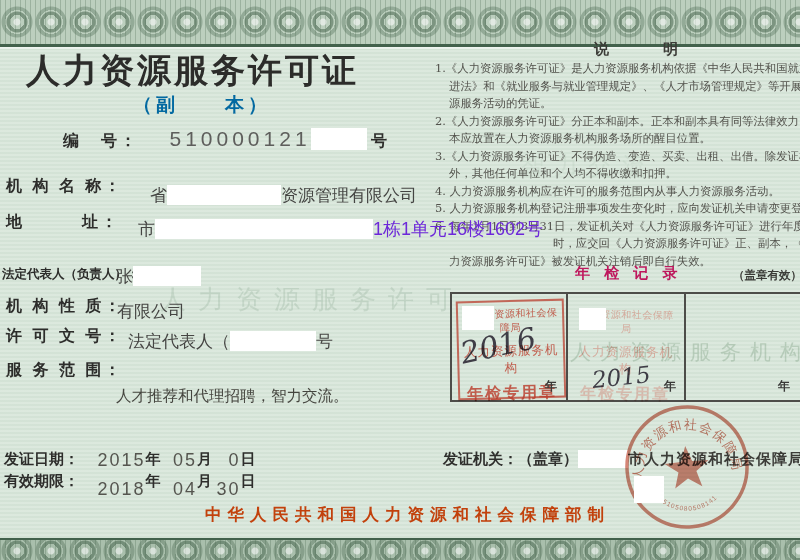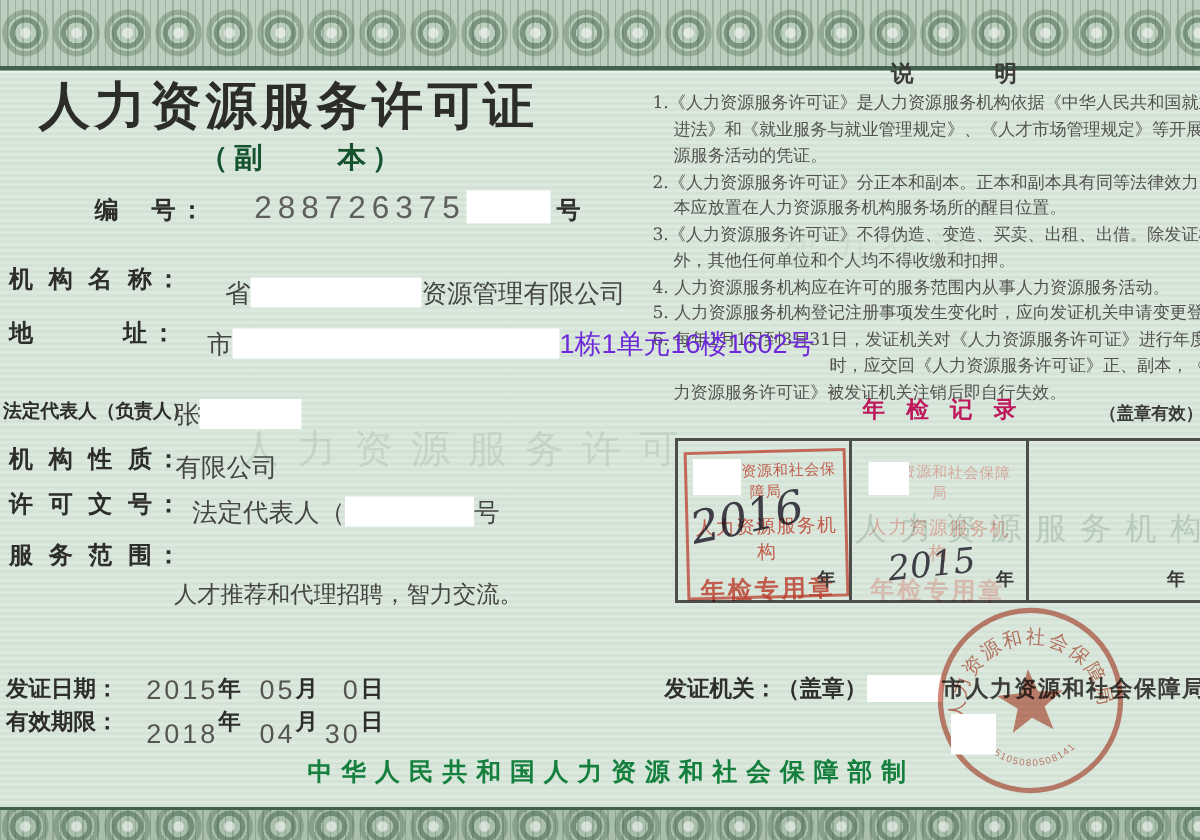--- a/index.html
+++ b/index.html
@@ -21,42 +21,42 @@
   .band-top{top:0;height:44px;border-bottom:3px solid #42614c;box-shadow:0 2px 0 rgba(255,255,255,.5);}
   .band-bottom{top:538px;height:22px;border-top:2px solid #42614c;background-color:#a9bfac;}
   .wm{position:absolute;color:rgba(130,165,140,.25);white-space:nowrap;pointer-events:none;}
 
   .abs{position:absolute;white-space:nowrap;}
   .lbl{font-weight:bold;color:#2d2d2b;font-size:16px;letter-spacing:3px;}
   .val{color:#454543;font-size:17px;}
   .wbox{display:inline-block;background:#ffffff;height:20px;vertical-align:-4px;}
 
   .title{font-size:34px;font-weight:800;color:#2c2c2a;letter-spacing:3px;}
-  .subtitle{font-size:19px;font-weight:bold;color:#14532d;letter-spacing:4px;}
+  .subtitle{font-size:19px;font-weight:bold;color:#0369a1;letter-spacing:4px;}
   .serial-digits{font-size:21px;color:#5e5e5c;letter-spacing:4px;}
 
   .note-line{white-space:nowrap;font-family:"DejaVu Serif",serif;font-size:11.4px;line-height:17.5px;color:#52524c;}
   .cont{padding-left:14px;}
   .deep{padding-left:118px;}
   #notes{position:absolute;left:435px;top:60px;width:365px;overflow:hidden;}
 
   #insp-table{position:absolute;left:450px;top:292px;width:352px;height:106px;border:2px solid #4d4d49;}
   .col-div{position:absolute;top:0;bottom:0;width:2px;background:#4d4d49;}
   .year-unit{position:absolute;font-size:12px;font-weight:bold;color:#3a3a38;}
   .stamp{position:absolute;text-align:center;mix-blend-mode:multiply;}
   .stamp-l1{font-size:10px;letter-spacing:.5px;}
   .stamp-l2{font-size:12.5px;letter-spacing:1px;margin-top:8px;}
   .stamp-l3{font-size:16px;font-weight:bold;letter-spacing:2px;margin-top:6px;}
   .hand{position:absolute;font-family:"DejaVu Serif",serif;font-style:italic;color:#3f3d46;mix-blend-mode:multiply;}
 
   .seal-wrap{position:absolute;left:620px;top:400px;width:134px;height:134px;
     transform:rotate(-5deg);mix-blend-mode:multiply;opacity:.92;}
   .redact{position:absolute;background:#ffffff;}
 
-  .footer{font-family:"DejaVu Serif",serif;font-weight:bold;color:#15803d;font-size:16.5px;letter-spacing:6px;}
+  .footer{font-family:"DejaVu Serif",serif;font-weight:bold;color:#c2410c;font-size:16.5px;letter-spacing:6px;}
   .date-num{font-size:18px;color:#55554f;letter-spacing:2px;}
   .date-unit{font-size:15px;font-weight:bold;color:#2d2d2b;}
 </style>
 </head>
 <body>
 
 <div id="cert">
 
   <div class="band band-top"></div>
   <div class="band band-bottom"></div>
@@ -64,21 +64,21 @@
   <span class="wm" style="left:160px;top:282px;font-size:26px;letter-spacing:12px;">人力资源服务许可</span>
   <span class="wm" style="left:520px;top:150px;font-size:24px;letter-spacing:10px;opacity:.5;">智力交流</span>
 
   <div style="position:absolute;inset:0;z-index:6;">
 
     <div class="abs title" style="left:26px;top:48px;">人力资源服务许可证</div>
     <div class="abs subtitle" style="left:133px;top:92px;">（副　　本）</div>
 
     <div class="abs" style="left:63px;top:127px;">
       <span class="lbl">编　号：</span>
-      <span class="serial-digits" style="margin-left:26px;">288726375</span><span class="wbox" style="width:56px;height:22px;"></span>
+      <span class="serial-digits" style="margin-left:26px;">510000121</span><span class="wbox" style="width:56px;height:22px;"></span>
       <span class="lbl" style="letter-spacing:0;">号</span>
     </div>
 
     <div class="abs lbl" style="left:6px;top:176px;">机 构 名 称：</div>
     <div class="abs val" style="left:150px;top:184px;"><span>省</span><span class="wbox" style="width:114px;"></span><span>资源管理有限公司</span></div>
 
     <div class="abs lbl" style="left:6px;top:212px;">地　　　址：</div>
     <div class="abs val" style="left:138px;top:217px;"><span>市</span><span class="wbox" style="width:218px;"></span><span style="font-size:18px;color:#6d28d9;">1栋1单元16楼1602号</span></div>
 
     <div class="abs lbl" style="left:2px;top:266px;font-size:12.5px;letter-spacing:0;">法定代表人（负责人）：</div>

